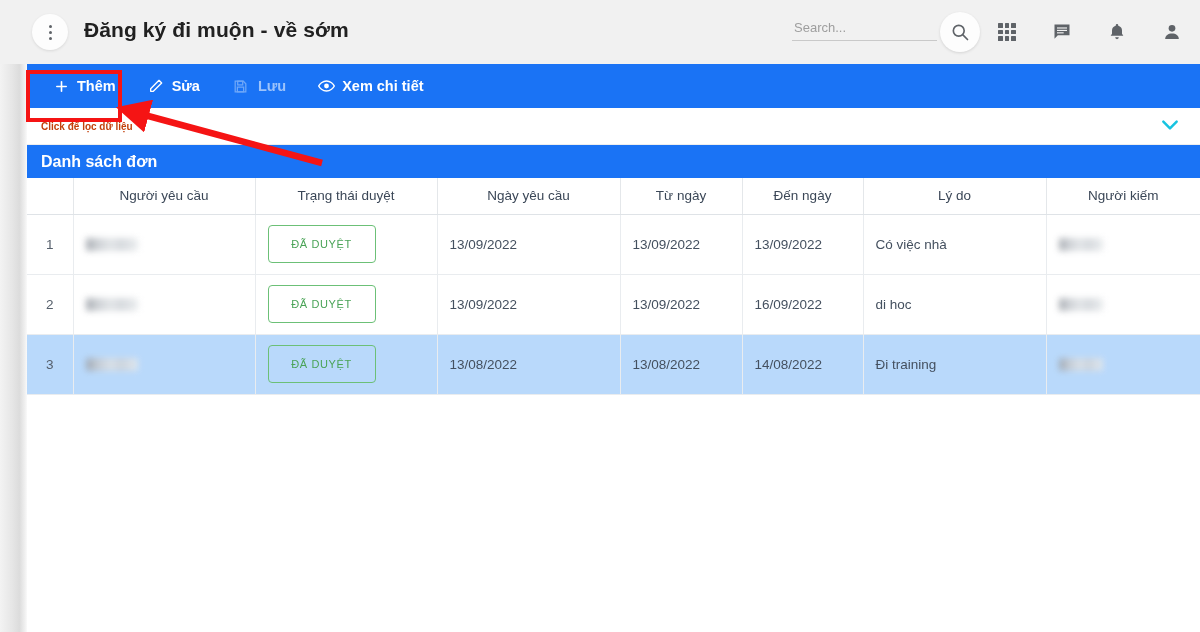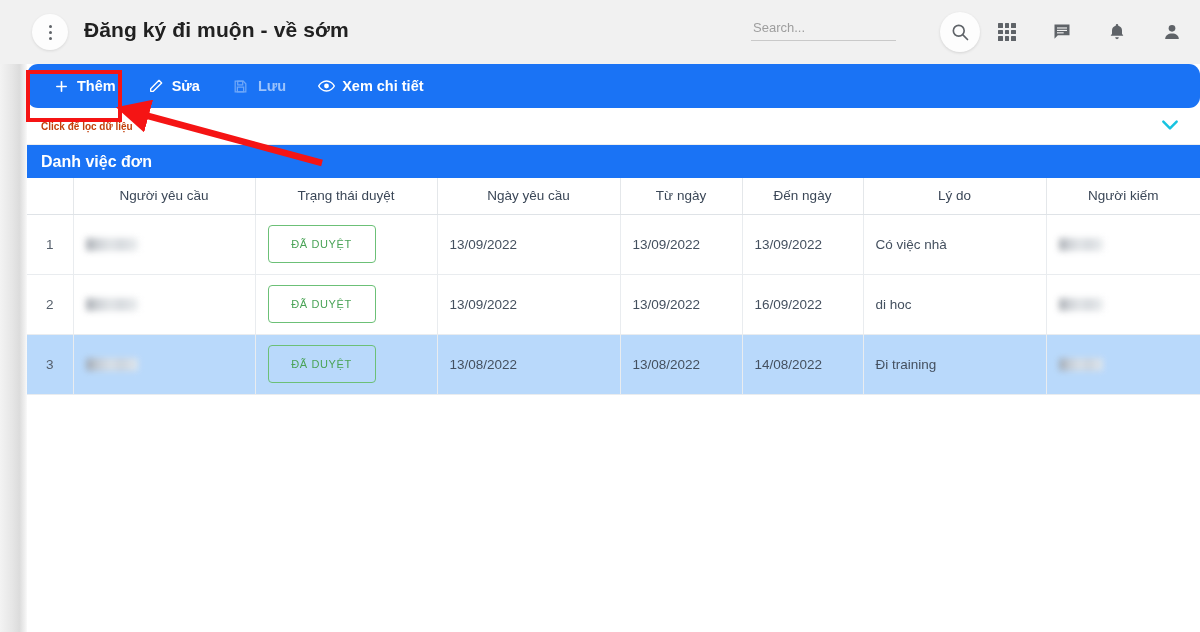--- a/index.html
+++ b/index.html
@@ -54,21 +54,21 @@
     position: absolute;
     left: 84px; top: 18px;
     font-size: 21px;
     font-weight: bold;
     color: #212121;
     letter-spacing: .1px;
     white-space: nowrap;
   }
   .search-wrap {
     position: absolute;
-    left: 751px; top: 18px;
+    left: 792px; top: 18px;
     width: 145px; height: 26px;
   }
   .search-input {
     width: 145px;
     border: none;
     border-bottom: 1px solid #c9c9c9;
     background: transparent;
     outline: none;
     font-size: 13px;
     color: #7a7a7a;
@@ -114,21 +114,20 @@
 
   
   .toolbar {
     position: relative;
     height: 44px;
     background: #1a73f5;
     display: flex;
     align-items: flex-start;
     padding-left: 10px;
     gap: 0px;
-    border-radius: 11px;
   }
   .tb-item {
     display: flex;
     align-items: center;
     gap: 7px;
     height: 44px;
     padding: 0 16px;
     color: #ffffff;
     font-size: 14.5px;
     font-weight: bold;
@@ -366,21 +365,21 @@
     <div class="filter-row">
       <span class="filter-link">Click để lọc dữ liệu</span>
       <span class="chev">
         <svg width="20" height="14" viewBox="0 0 24 16" fill="none" stroke="#17c3e0" stroke-width="3" stroke-linecap="round" stroke-linejoin="round">
           <polyline points="4,4 12,12 20,4"></polyline>
         </svg>
       </span>
     </div>
 
     <div class="section-head">
-      <span>Danh việc đơn</span>
+      <span>Danh sách đơn</span>
     </div>
 
     <div class="grid">
       <table>
         <colgroup>
           <col class="c-idx">
             <col class="c-req">
             <col class="c-stat">
             <col class="c-date">
           <col class="c-from">

